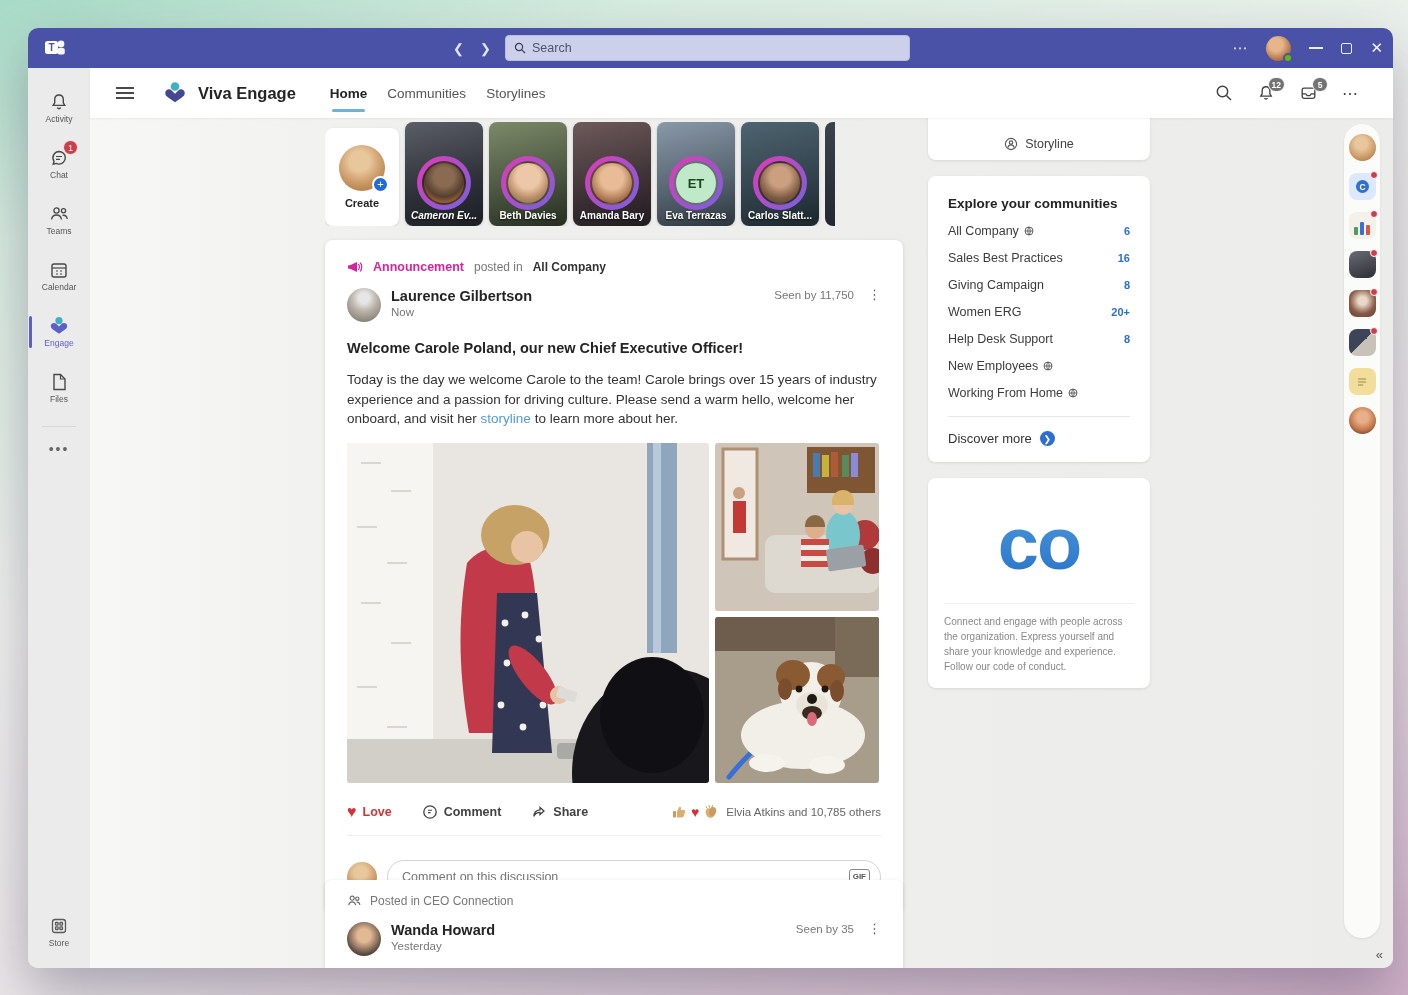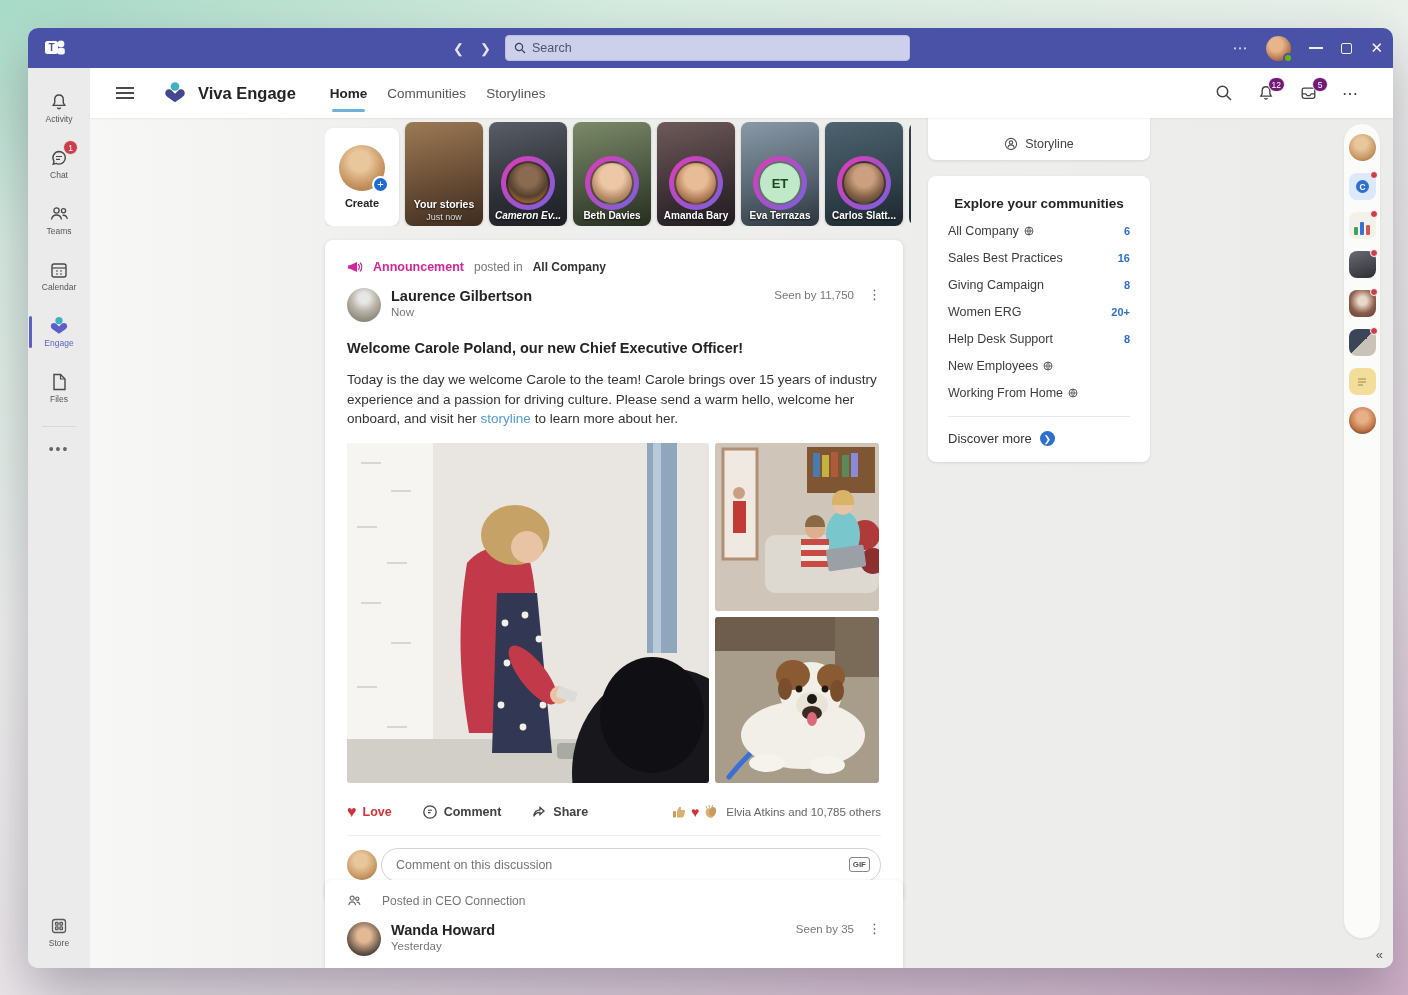--- a/index.html
+++ b/index.html
@@ -57,23 +57,23 @@
   .hamburger::after { content:""; position:absolute; left:0; top:3px; width:100%; height:2px; background:#4a4a4a; }
   .app-logo { margin-left:28px; }
   .app-title { font-size:16.5px; font-weight:bold; color:#242424; margin-left:10px; }
   .tabs { display:flex; margin-left:34px; gap:20px; height:50px; align-items:center; }
   .tab { font-size:13.5px; color:#555; position:relative; height:50px; display:flex; align-items:center; cursor:pointer; }
   .tab.active { font-weight:bold; color:#242424; }
   .tab.active::after { content:""; position:absolute; left:2px; right:2px; bottom:6px; height:3px;
     border-radius:2px; background:#6fb2d8; }
   .hdr-actions { margin-left:auto; display:flex; align-items:center; gap:24px; padding-right:34px; }
   .hdr-icon { position:relative; cursor:pointer; display:flex; }
-  .hdr-badge { position:absolute; top:-7px; right:-10px; min-width:16px; height:15px; background:#701a75;
+  .hdr-badge { position:absolute; top:-7px; right:-10px; min-width:16px; height:15px; background:#737373;
     color:#fff; border-radius:8px; font-size:8.5px; display:flex; align-items:center; justify-content:center;
-    padding:0 3px; border:1.5px solid #fff; }
+    padding:0 3px; border:1.5px solid #fff;font-weight:bold; }
   .hdr-dots { color:#424242; font-size:16px; letter-spacing:1px; cursor:pointer; }
 
   
   .content { position:absolute; left:62px; top:90px; right:0; bottom:0; overflow:hidden;
     background:linear-gradient(90deg,#f7f7f6 0%,#efefee 25%,#ececeb 100%); }
 
   
   .stories { position:absolute; left:235px; top:4px; width:586px; height:104px; display:flex; gap:6px; overflow:hidden; }
   .create-card { width:74px; min-width:74px; background:#fff; border-radius:8px; box-shadow:0 1px 3px rgba(0,0,0,.12);
     display:flex; flex-direction:column; align-items:center; justify-content:center; gap:6px; cursor:pointer; margin-top:6px; }
@@ -122,43 +122,43 @@
   .img-grid .big { grid-row:1 / span 2; }
   .img-grid > div { border-radius:3px; overflow:hidden; cursor:pointer; }
   .img-grid svg { display:block; }
   .action-row { display:flex; align-items:center; margin-top:12px; height:34px; }
   .act-btn { display:flex; align-items:center; gap:6px; font-size:12.5px; font-weight:bold; color:#424242;
     margin-right:30px; cursor:pointer; }
   .act-love { color:#d13438; }
   .heart-glyph { color:#d13438; font-size:16px; line-height:1; }
   .reactions { margin-left:auto; display:flex; align-items:center; gap:4px; }
   .rx-text { font-size:11.5px; color:#666; margin-left:4px; }
-  .comment-row { display:flex; align-items:center; gap:4px; border-top:1px solid #eee; padding:12px 0 8px; margin-top:6px; }
+  .comment-row { display:flex; align-items:center; gap:10px; border-top:1px solid #eee; padding:24px 0 8px; margin-top:6px; }
   .avatar28 { width:30px; height:30px; border-radius:50%; }
   .comment-pill { flex:1; height:34px; border:1px solid #d4d4d4; border-radius:17px; display:flex; align-items:center;
     padding:0 10px 0 14px; background:#fff; }
   .comment-pill input { flex:1; border:none; outline:none; font-size:12.5px; color:#333; background:transparent;
     font-family:"Liberation Sans", sans-serif; }
   .comment-pill input::placeholder { color:#767676; }
   .gif-chip { font-size:8px; font-weight:bold; color:#555; border:1.2px solid #888; border-radius:3px;
     padding:2px 3px; cursor:pointer; }
 
   
   .bottom-card { position:absolute; left:235px; top:762px; width:578px; height:110px; background:#fff;
     border-radius:8px; box-shadow:0 1px 4px rgba(0,0,0,.12); padding:14px 22px; }
-  .posted-in { display:flex; align-items:center; gap:20px; font-size:12px; color:#777; }
+  .posted-in { display:flex; align-items:center; gap:8px; font-size:12px; color:#777; }
 
   
   .right-panel { position:absolute; left:838px; top:0; width:222px; }
   .storyline-card { position:relative; top:-16px; height:58px; background:#fff; border-radius:8px;
     box-shadow:0 1px 3px rgba(0,0,0,.1); display:flex; align-items:flex-end; justify-content:center;
     padding-bottom:9px; cursor:pointer; }
   .storyline-inner { display:flex; align-items:center; gap:7px; font-size:12.5px; color:#424242; }
   .panel-card { background:#fff; border-radius:8px; box-shadow:0 1px 3px rgba(0,0,0,.1); }
-  .comm-card { margin-top:0px; padding:20px 20px 16px;text-align:center; }
+  .comm-card { margin-top:0px; padding:20px 20px 16px; }
   .comm-title { font-size:13.5px; font-weight:bold; color:#242424; }
   .crow { display:flex; align-items:center; margin-top:13px; cursor:pointer; }
   .crow-name { font-size:12.5px; color:#3c3c3c; }
   .crow .g-icon { margin-left:5px; display:flex; }
   .crow-count { margin-left:auto; font-size:11px; font-weight:bold; color:#2c6fd1; }
   .comm-div { height:1px; background:#e8e8e8; margin:16px 0 14px; }
   .discover { display:flex; align-items:center; gap:8px; font-size:13px; color:#333; cursor:pointer; }
   .disc-circle { width:15px; height:15px; border-radius:50%; background:#2c6fd1; color:#fff; font-size:9px;
     display:flex; align-items:center; justify-content:center; }
   .co-card { margin-top:16px; padding:10px 16px 14px; }
@@ -320,24 +320,20 @@
   </div>
 
   <div class="content">
 
     <div class="stories">
       <div class="create-card">
         <div class="create-avatar">
           <span class="plus-badge">+</span>
         </div>
         <span class="create-lbl">Create</span>
-      </div>
-      <div class="story-card" style="background:linear-gradient(165deg,#9c7a56,#6a4e36 55%,#3c2c20);">
-        <div class="ys-title">Your stories</div>
-        <div class="ys-sub">Just now</div>
       </div>
       <div class="story-card" style="background:linear-gradient(165deg,#5a5e66,#2e3138 60%,#1c1e24);font-style:italic;">
         <div class="story-ring">
           <div class="story-face" style="background:radial-gradient(circle at 50% 35%, #8a6a50 30%, #55402e 60%, #d97b3c 95%);"></div>
         </div>
         <div class="story-name">Cameron Ev...</div>
       </div>
       <div class="story-card" style="background:linear-gradient(165deg,#7c8a6a,#48543e 60%,#262d20);">
         <div class="story-ring">
           <div class="story-face" style="background:radial-gradient(circle at 50% 35%, #ecc8a8 35%, #b98c68 65%, #5a6e4a 100%);"></div>
@@ -616,20 +612,25 @@
           <span class="crow-count"></span>
         </div>
 
         <div class="comm-div"></div>
         <div class="discover">
           <span>Discover more</span>
           <span class="disc-circle">❯</span>
         </div>
       </div>
 
+      <div class="panel-card co-card">
+        <div class="co-logo">co</div>
+        <div class="co-div"></div>
+        <div class="co-text">Connect and engage with people across the organization. Express yourself and share your knowledge and experience. Follow our code of conduct.</div>
+      </div>
     </div>
 
     <div class="right-rail">
       <div class="rr-item round" style="background:radial-gradient(circle at 45% 35%, #e9c79d 25%, #c89662 65%, #8a6038 100%);"></div>
       <div class="rr-item" style="background:#dce8fb; display:flex;align-items:center;justify-content:center;">
         <span class="rr-dot"></span>
         <svg width="15" height="15" viewBox="0 0 15 15">
             <circle cx="7.5" cy="7.5" r="6.5" fill="#2f6fd1"></circle>
             <text x="7.5" y="10.6" font-size="8.5" font-weight="bold" fill="#fff" text-anchor="middle" font-family="Liberation Sans">C</text>
           </svg>

